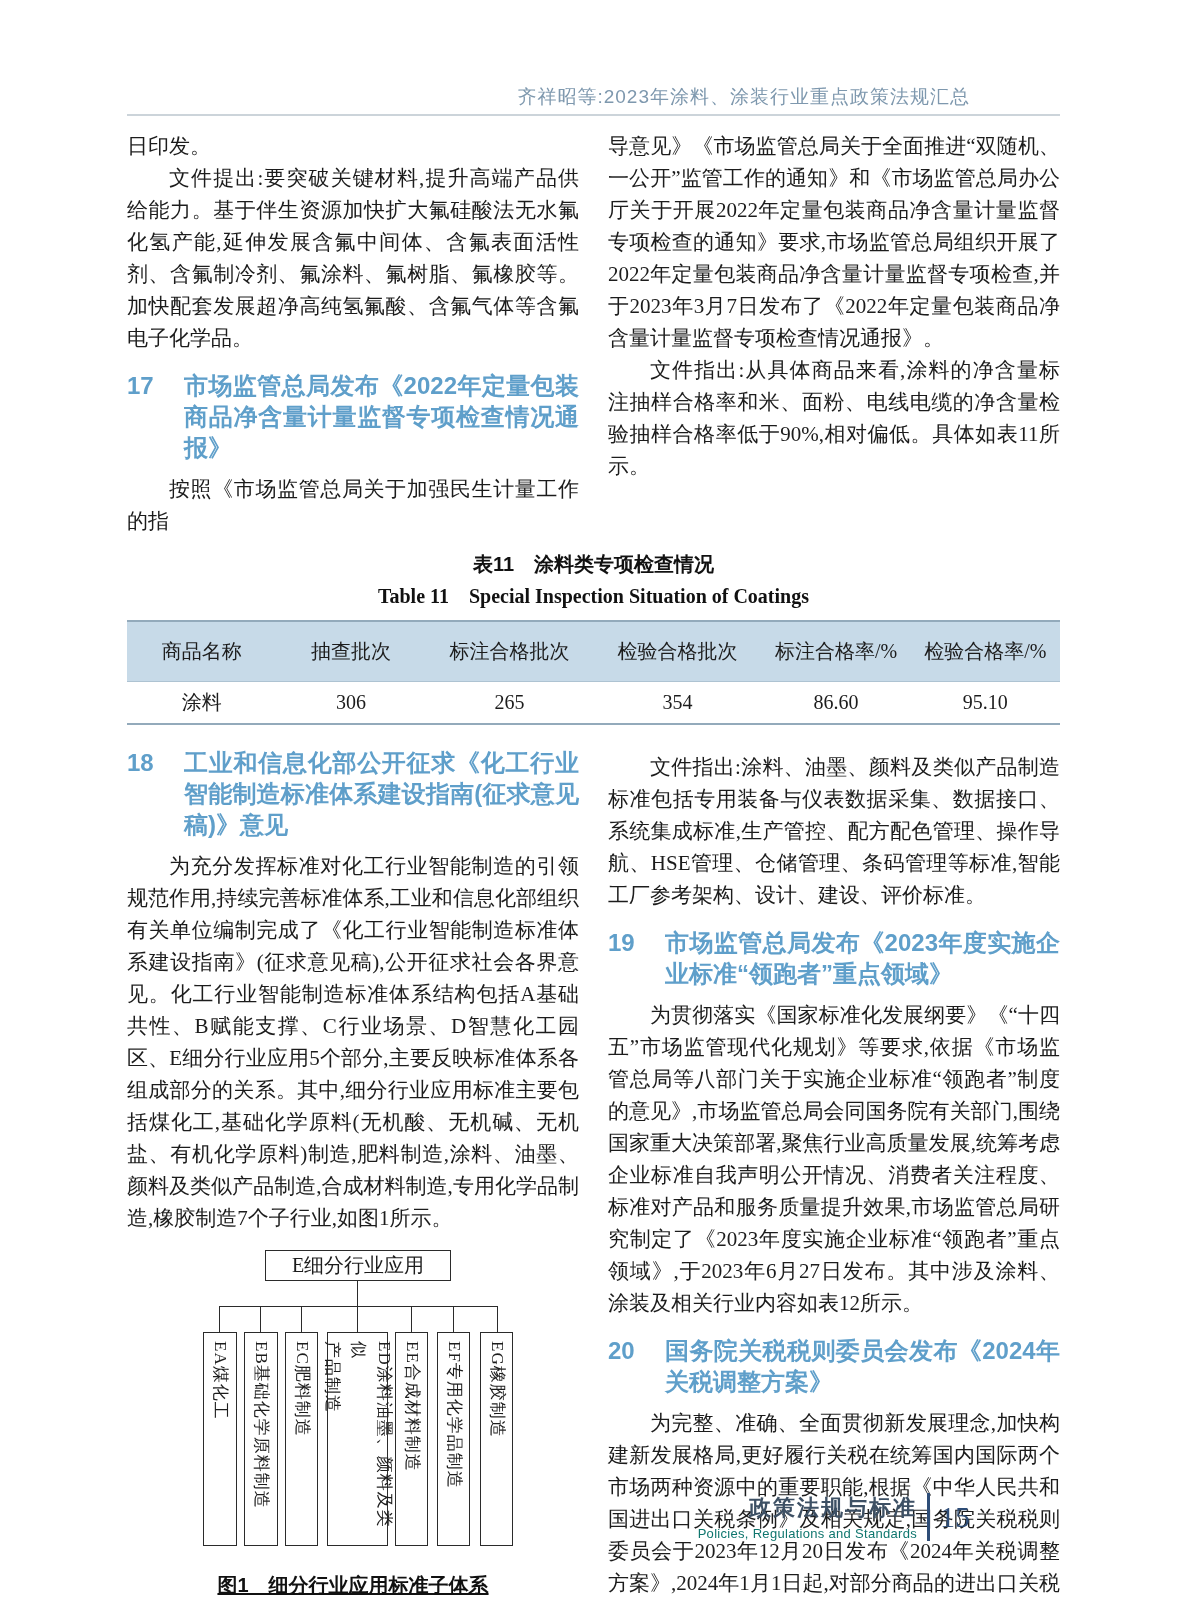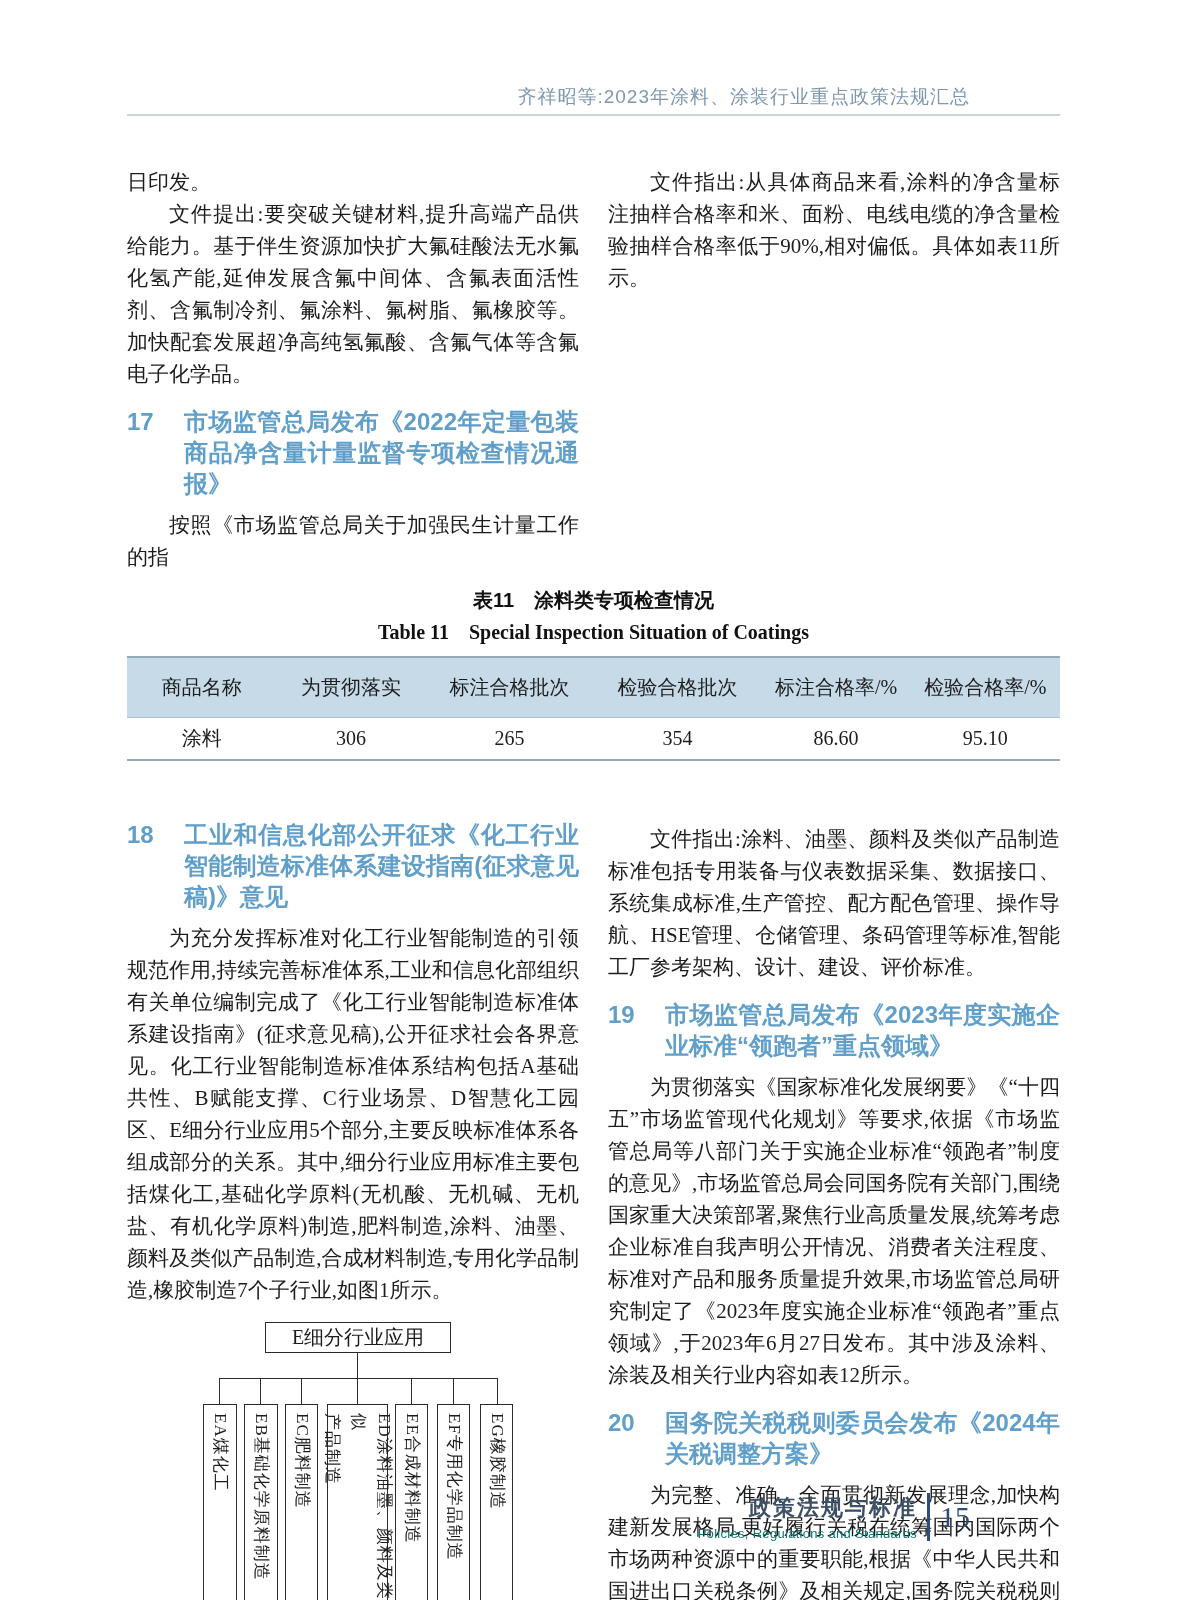--- a/index.html
+++ b/index.html
@@ -11,21 +11,21 @@
   .running-head {
     position:absolute; top:84px; right:127px;
     font-family:"Liberation Sans", sans-serif;
     font-size:19px; color:#7e98ae; letter-spacing:1px;
   }
   .head-rule {
     position:absolute; top:114px; left:127px; width:933px; height:2px; background:#ccd4da;
   }
   .content { position:absolute; top:130px; left:127px; width:933px; }
   .cols { display:flex; gap:29px; }
-  .col { width:452px;margin-top:36px; }
+  .col { width:452px; }
   p.body {
     margin:0; font-size:21px; line-height:32px; text-align:justify;
     text-indent:2em; color:#1c1c1c;
   }
   p.noindent { text-indent:0; }
   .sec-heading {
     display:flex; margin:16px 0 10px 0;
     font-family:"Liberation Sans", sans-serif; font-weight:bold;
     font-size:24px; line-height:31px; color:#5f9fca; text-align:justify;
   }
@@ -112,40 +112,41 @@
       <div class="col">
         <p class="body noindent">日印发。</p>
         <p class="body">文件提出:要突破关键材料,提升高端产品供给能力。基于伴生资源加快扩大氟硅酸法无水氟化氢产能,延伸发展含氟中间体、含氟表面活性剂、含氟制冷剂、氟涂料、氟树脂、氟橡胶等。加快配套发展超净高纯氢氟酸、含氟气体等含氟电子化学品。</p>
         <div class="sec-heading">
           <span class="sec-num">17</span>
           <span class="sec-title">市场监管总局发布《2022年定量包装商品净含量计量监督专项检查情况通报》</span>
         </div>
         <p class="body">按照《市场监管总局关于加强民生计量工作的指</p>
       </div>
       <div class="col">
+        <p class="body noindent">导意见》《市场监管总局关于全面推进“双随机、一公开”监管工作的通知》和《市场监管总局办公厅关于开展2022年定量包装商品净含量计量监督专项检查的通知》要求,市场监管总局组织开展了2022年定量包装商品净含量计量监督专项检查,并于2023年3月7日发布了《2022年定量包装商品净含量计量监督专项检查情况通报》。</p>
         <p class="body">文件指出:从具体商品来看,涂料的净含量标注抽样合格率和米、面粉、电线电缆的净含量检验抽样合格率低于90%,相对偏低。具体如表11所示。</p>
       </div>
     </div>
 
     <div class="table-block">
       <div class="tcap-zh">表11　涂料类专项检查情况</div>
       <div class="tcap-en">Table 11　Special Inspection Situation of Coatings</div>
       <table class="t11">
         <colgroup>
           <col style="width:16%">
             <col style="width:16%">
             <col style="width:18%">
           <col style="width:18%">
             <col style="width:16%">
             <col style="width:16%">
         </colgroup>
         <thead>
           <tr>
             <th>商品名称</th>
-            <th>为贯彻落实</th>
+            <th>抽查批次</th>
             <th>标注合格批次</th>
             <th>检验合格批次</th>
             <th>标注合格率/%</th>
             <th>检验合格率/%</th>
           </tr>
         </thead>
         <tbody>
           <tr>
             <td>涂料</td>
             <td>306</td>

